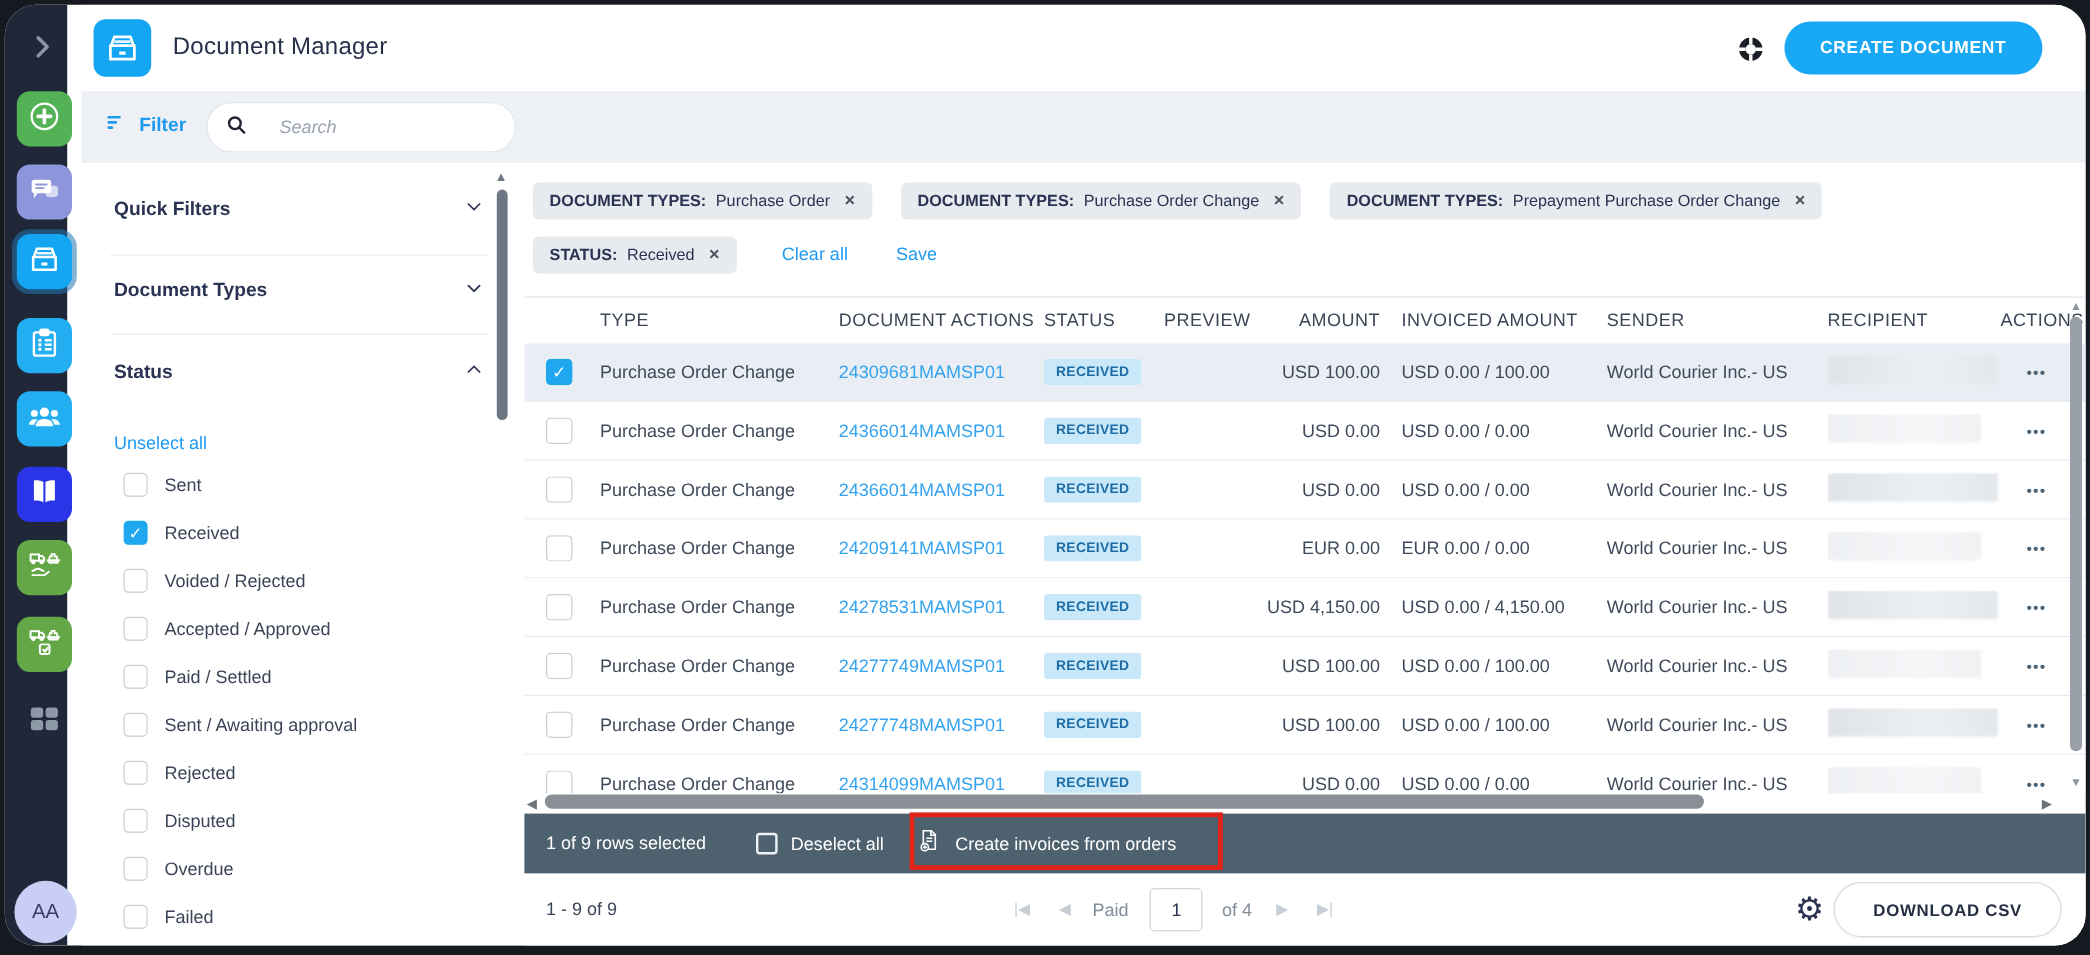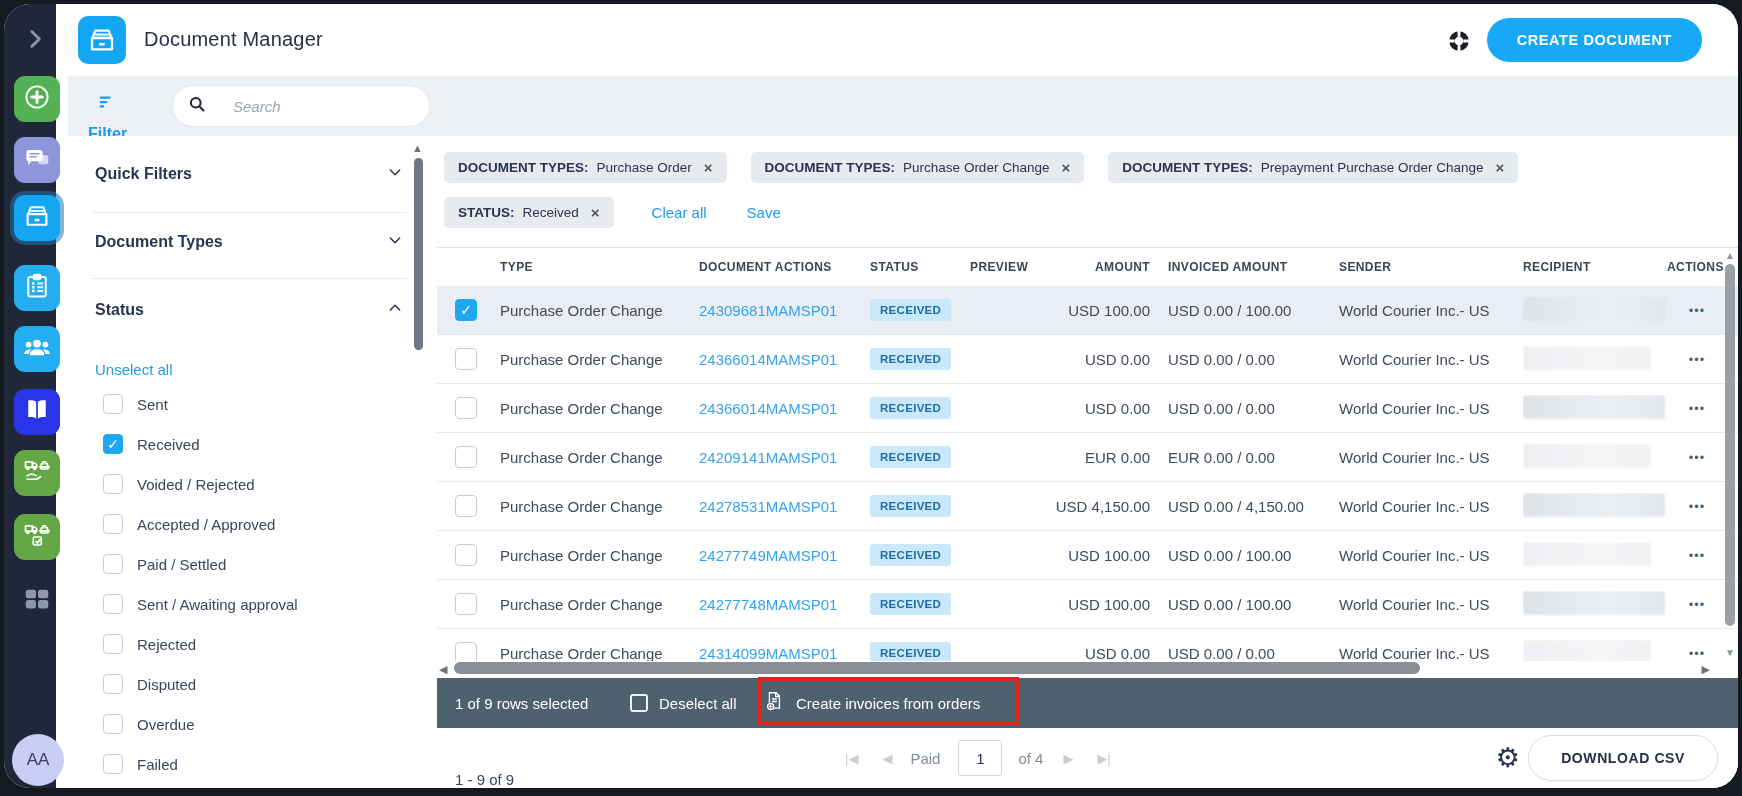--- a/index.html
+++ b/index.html
@@ -26,21 +26,21 @@
   
   .header { position:absolute; left:64px; top:0; right:0; height:72px; background:#fff; }
   .hdr-icon { position:absolute; left:10px; top:12px; width:48px; height:48px; border-radius:10px; background:#14a6f2; display:flex; align-items:center; justify-content:center; }
   .hdr-icon svg { width:32px; height:32px; }
   .hdr-title { position:absolute; left:76px; top:24px; font-size:20px; color:#273049; font-weight:400; letter-spacing:.2px; }
   .help-btn { position:absolute; right:266px; top:24px; width:26px; height:26px; cursor:pointer; }
   .create-btn { position:absolute; right:36px; top:14px; height:44px; padding:0 30px; background:#18a8f5; color:#fff; border:none; border-radius:22px; font-size:14.5px; font-weight:700; letter-spacing:.6px; cursor:pointer; font-family:inherit; }
 
   
   .filterbar { position:absolute; left:64px; top:72px; right:0; height:60px; background:#edf1f6; }
-  .filter-link { position:absolute; left:20px; top:17px; display:flex; align-items:center; gap:9px; color:#1e9af0; font-size:16px; font-weight:700; cursor:pointer;flex-direction:column; }
+  .filter-link { position:absolute; left:20px; top:17px; display:flex; align-items:center; gap:9px; color:#1e9af0; font-size:16px; font-weight:700; cursor:pointer; }
   .filter-link svg { width:19px; height:19px; }
   .search-box { position:absolute; left:104px; top:9px; width:258px; height:42px; background:#fff; border:1px solid #e3e7ec; border-radius:21px; display:flex; align-items:center; padding:0 14px; gap:26px; }
   .search-box svg { width:20px; height:20px; flex:0 0 auto; }
   .search-box input { border:none; outline:none; flex:1; font-size:15px; font-style:italic; color:#3c4558; background:transparent; font-family:inherit; }
   .search-box input::placeholder { color:#9aa3b0; }
 
   
   .panel { position:absolute; left:64px; top:132px; width:369px; bottom:0; background:#fff; }
   .panel-scroll { position:absolute; left:346px; top:6px; width:10px; height:230px; }
   .panel-scroll .arr { position:absolute; left:-2px; top:0; color:#6d7684; font-size:11px; }
@@ -67,21 +67,21 @@
   .chip .cl { font-weight:700; }
   .chip .cv { font-weight:400; }
   .chip .cx { font-weight:700; color:#4a5562; font-size:15px; margin-left:4px; cursor:pointer; line-height:1; }
   .chip-links { display:flex; gap:40px; margin-left:14px; }
   .chip-links span { font-size:15px; }
 
   
   .table { position:absolute; left:0; right:0; top:111px; border-top:1px solid #dfe3e8; }
   .thead, .trow { display:grid; grid-template-columns:45px 199px 171px 100px 60px 138px 171px 184px 144px 1fr; padding-left:18px; align-items:center; }
   .thead { height:38px; }
-  .thead .th { font-size:12px; font-weight:700; color:#3b4656; letter-spacing:.4px; white-space:nowrap; }
+  .thead .th { font-size:15px; font-weight:400; color:#3b4656; letter-spacing:.4px; white-space:nowrap; }
   .tbody { height:375px; overflow:hidden; }
   .trow { height:49px; border-bottom:1px solid #e7ebef; background:#fff; }
   .trow.selected { background:#e9eef4; }
   .cell { font-size:15px; color:#3f4a5a; white-space:nowrap; overflow:hidden; }
   .c-amount { text-align:right; padding-right:18px; }
   .doclink { color:#35a3ef; cursor:pointer; text-decoration:none; }
   .badge { display:inline-block; background:#c9e9fb; color:#1f6da6; font-size:11.5px; font-weight:700; letter-spacing:.3px; padding:5px 10px; border-radius:3px; }
   .rowcb { width:22px; height:22px; border:1.5px solid #c6cdd6; border-radius:4px; background:#fff; display:flex; align-items:center; justify-content:center; cursor:pointer; }
   .rowcb.checked { background:#1fa7f0; border-color:#1fa7f0; }
   .rowcb.checked::after { content:"✓"; color:#fff; font-weight:700; font-size:14px; }
@@ -103,21 +103,21 @@
   .selbar { position:absolute; left:0; right:0; top:542px; height:50px; background:#4e616e; color:#fff; }
   .selbar .sel-text { position:absolute; left:18px; top:50%; transform:translateY(-50%); font-size:15px; }
   .deselect { position:absolute; left:193px; top:50%; transform:translateY(-50%); display:flex; align-items:center; gap:11px; cursor:pointer; font-size:15px; }
   .deselect .dcb { width:18px; height:18px; border:2px solid #eef2f5; border-radius:3px; }
   .create-inv { position:absolute; left:327px; top:50%; transform:translateY(-50%); display:flex; align-items:center; gap:12px; cursor:pointer; font-size:15px; }
   .create-inv svg { width:20px; height:22px; }
   .red-box { position:absolute; left:321px; top:-1px; width:261px; height:48px; border:4px solid #e02419; pointer-events:none; }
 
   
   .pager { position:absolute; left:0; right:0; top:592px; bottom:0; background:#fff; }
-  .pg-range { position:absolute; left:18px; top:50%; transform:translateY(-50%); font-size:15px; color:#3c4558;margin-top:21px; }
+  .pg-range { position:absolute; left:18px; top:50%; transform:translateY(-50%); font-size:15px; color:#3c4558; }
   .pg-controls { position:absolute; left:408px; top:50%; transform:translateY(-50%); display:flex; align-items:center; }
   .pg-btn { color:#c7ced6; font-size:13px; cursor:default; }
   .pg-first { margin-right:24px; } .pg-prev { margin-right:18px; }
   .pg-lbl { color:#828c9a; font-size:15px; margin-right:18px; }
   .pg-input { width:44px; height:36px; border:1px solid #cfd6dd; border-radius:4px; text-align:center; font-size:15px; color:#2a3352; margin-right:16px; font-family:inherit; }
   .pg-of { color:#828c9a; font-size:15px; margin-right:20px; }
   .pg-next { margin-right:24px; }
   .gear { position:absolute; right:218px; top:50%; transform:translateY(-50%); font-size:27px; color:#2a3352; cursor:pointer; line-height:1; }
   .dl-btn { position:absolute; right:20px; top:50%; transform:translateY(-50%); height:46px; padding:0 32px; background:#fff; border:1px solid #d6dce2; border-radius:23px; font-size:14px; font-weight:700; letter-spacing:.6px; color:#252e43; cursor:pointer; box-shadow:0 1px 2px rgba(0,0,0,.04); font-family:inherit; }
 </style>

